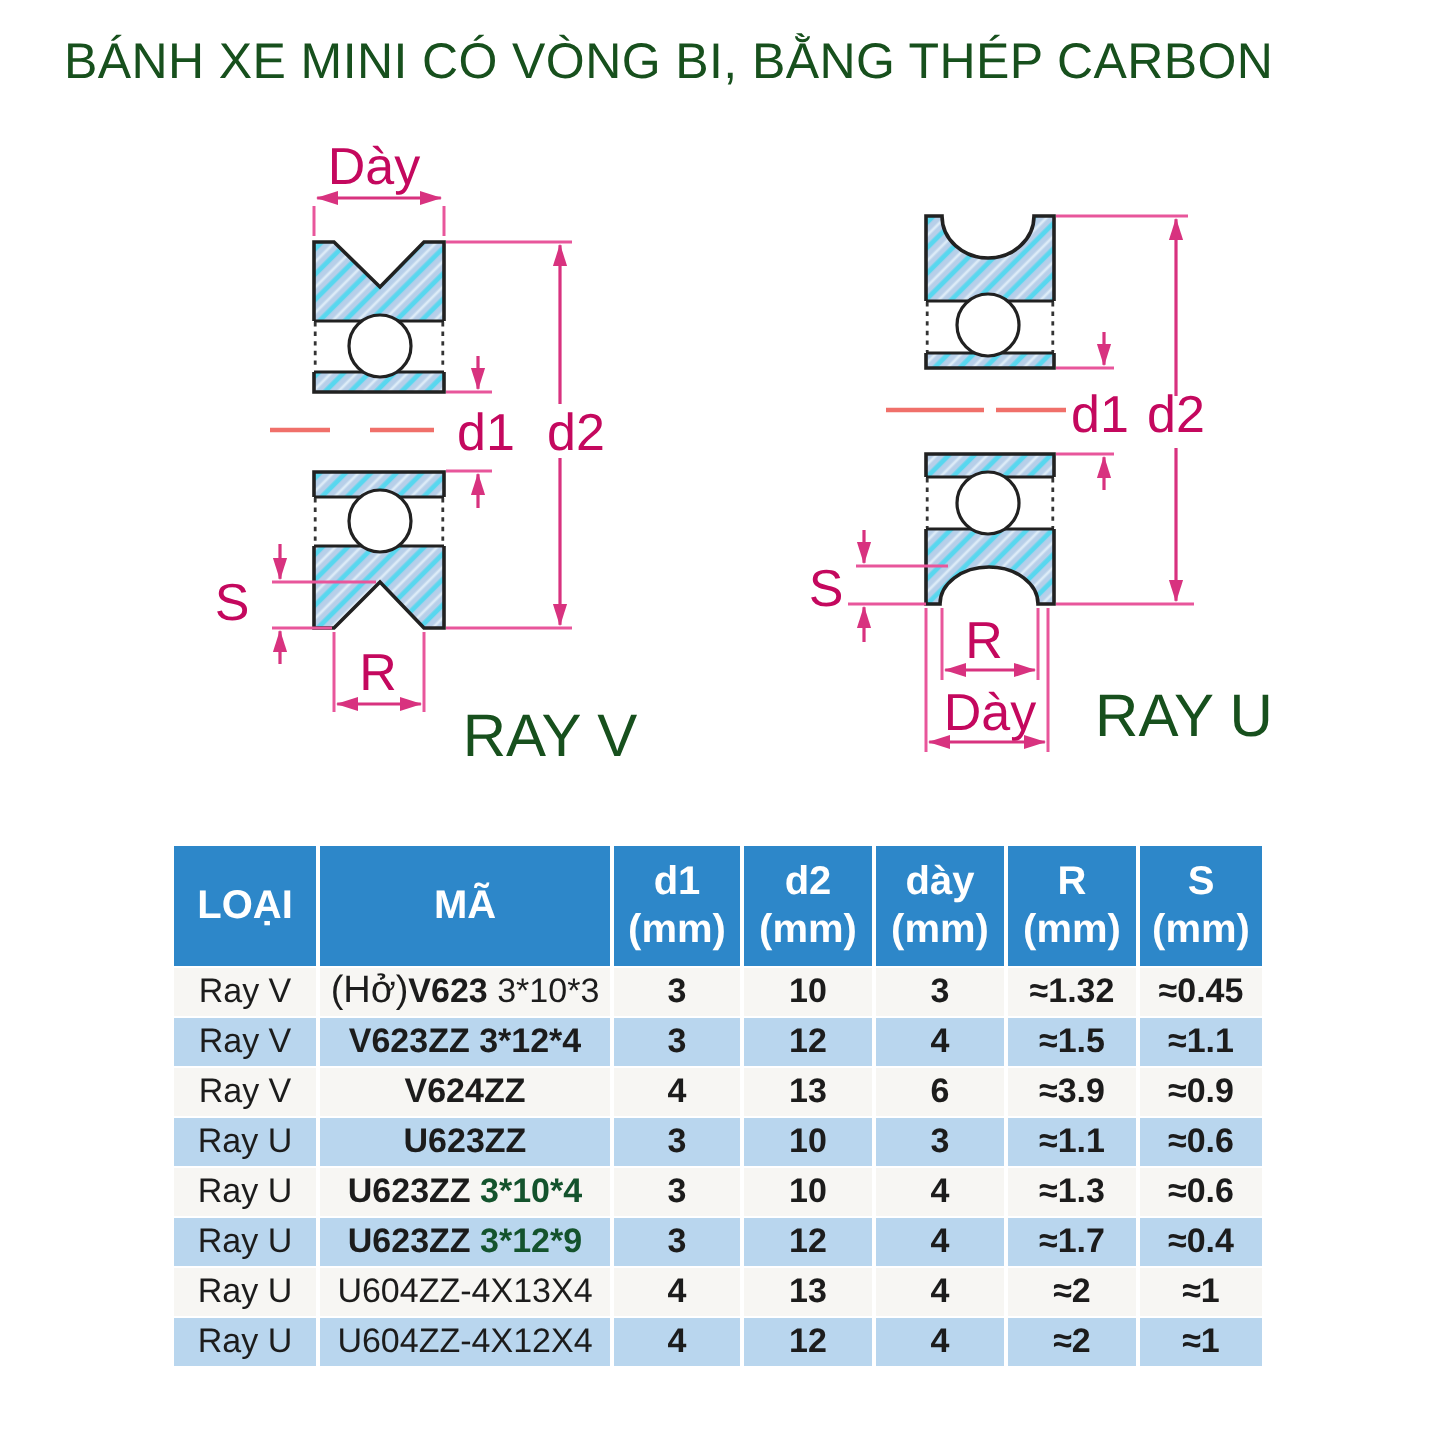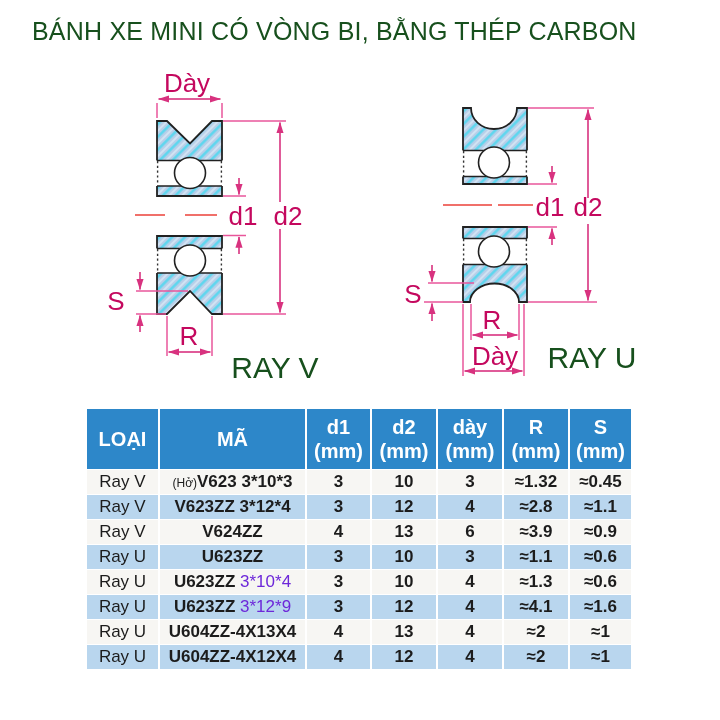--- a/index.html
+++ b/index.html
@@ -15,33 +15,33 @@
   .ln{stroke:#212121;stroke-width:1.5;}
   .ball{fill:#ffffff;stroke:#212121;stroke-width:1.6;}
   .dot{stroke:#333;stroke-width:1.4;stroke-dasharray:2.2 2.6;}
   .dim{stroke:#e8569b;stroke-width:1.5;fill:none;}
   .dima{stroke:#d8327f;stroke-width:1.6;fill:none;}
   .cl{stroke:#f0706a;stroke-width:2.2;fill:none;}
   .dlab{fill:#c4085e;font-size:26px;font-family:"Liberation Sans","DejaVu Sans",sans-serif;text-anchor:middle;}
   .gname{fill:#17501d;font-size:30px;font-family:"Liberation Sans","DejaVu Sans",sans-serif;text-anchor:middle;}
 
   
-  table.spec{position:absolute;left:85px;top:408px;width:548px;table-layout:fixed;
+  table.spec{position:absolute;left:85px;top:422px;width:548px;table-layout:fixed;
              border-collapse:separate;border-spacing:2px 1px;}
   table.spec th{background:#2d87c9;color:#fff;font-size:20px;font-weight:700;
                 text-align:center;vertical-align:middle;padding:0;height:60px;line-height:1.22;}
   table.spec td{background:#f7f6f3;color:#1c1c1c;font-size:17px;text-align:center;
                 vertical-align:middle;height:24px;padding:0;white-space:nowrap;}
   table.spec tr.alt td{background:#b9d6ee;}
   td.loai{font-size:20px;font-weight:400;}
   .b{font-weight:700;text-align:center;}
-  .small{font-size:12px;}
-  .plain{font-weight:700;}
+  .small{font-size:19px;}
+  .plain{font-weight:400;}
   td.num{font-weight:700;}
-  .c-red{color:#6d28d9;font-weight:400;}
+  .c-red{color:#14532d;font-weight:700;}
   .c-maroon{color:#943152;}
 </style>
 </head>
 <body>
 
 <div class="page">
 
   <div class="title">BÁNH XE MINI CÓ VÒNG BI, BẰNG THÉP CARBON</div>
 
   <svg class="diagrams" width="720" height="345" viewBox="0 55 720 345" xmlns="http://www.w3.org/2000/svg">
@@ -218,21 +218,21 @@
         <td class="num">3</td>
         <td class="num">≈1.32</td>
         <td class="num">≈0.45</td>
       </tr>
       <tr class="alt">
         <td class="loai">Ray V</td>
         <td class="ma"><span class="b">V623ZZ 3*12*4</span></td>
         <td class="num">3</td>
         <td class="num">12</td>
         <td class="num">4</td>
-        <td class="num">≈2.8</td>
+        <td class="num">≈1.5</td>
         <td class="num">≈1.1</td>
       </tr>
       <tr>
         <td class="loai">Ray V</td>
         <td class="ma"><span class="b">V624ZZ</span></td>
         <td class="num">4</td>
         <td class="num">13</td>
         <td class="num c-maroon">6</td>
         <td class="num">≈3.9</td>
         <td class="num">≈0.9</td>
@@ -254,22 +254,22 @@
         <td class="num">4</td>
         <td class="num">≈1.3</td>
         <td class="num">≈0.6</td>
       </tr>
       <tr class="alt">
         <td class="loai">Ray U</td>
         <td class="ma"><span class="b">U623ZZ </span><span class="c-red">3*12*9</span></td>
         <td class="num">3</td>
         <td class="num">12</td>
         <td class="num">4</td>
-        <td class="num">≈4.1</td>
-        <td class="num">≈1.6</td>
+        <td class="num">≈1.7</td>
+        <td class="num">≈0.4</td>
       </tr>
       <tr>
         <td class="loai">Ray U</td>
         <td class="ma"><span class="plain">U604ZZ-4X13X4</span></td>
         <td class="num">4</td>
         <td class="num">13</td>
         <td class="num">4</td>
         <td class="num">≈2</td>
         <td class="num">≈1</td>
       </tr>

